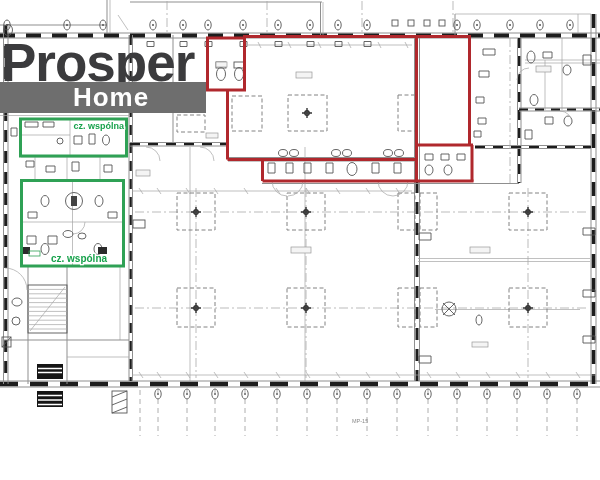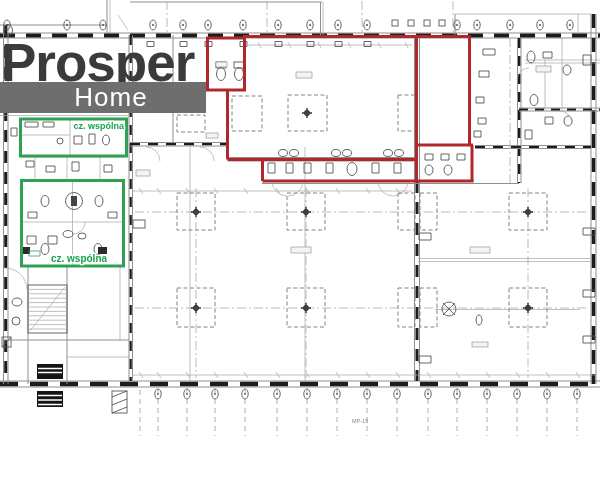--- a/index.html
+++ b/index.html
@@ -19,21 +19,21 @@
   .box {fill:#f4f4f4;stroke:#999;stroke-width:.7;}
   .cross{stroke:#333;stroke-width:1.4;fill:none;}
   .glabel{font:bold 9px "Liberation Sans",sans-serif;fill:#18a24c;stroke:#ffffff;stroke-width:2.5px;paint-order:stroke;}
   .glabel2{font:bold 10px "Liberation Sans",sans-serif;fill:#18a24c;stroke:#ffffff;stroke-width:2.5px;paint-order:stroke;}
   .tinytxt{font:5.5px "Liberation Sans",sans-serif;fill:#8a8a8a;}
   
   .prosper{position:absolute;left:1px;top:35px;font-size:53px;line-height:1.05;
            font-weight:600;color:#3b3b3d;letter-spacing:-1px;white-space:nowrap;}
   .banner{position:absolute;left:0;top:82px;width:206px;height:31px;background:#6e6e6e;
           display:flex;align-items:center;justify-content:center;}
-  .banner span{color:#ffffff;font-size:26px;font-weight:normal;letter-spacing:1px;margin-left:16px;}
+  .banner span{color:#ffffff;font-size:26px;font-weight:bold;letter-spacing:1px;margin-left:16px;}
 </style>
 </head>
 <body>
 
 <div id="root">
 
 <svg id="plan-svg" width="600" height="480" viewBox="0 0 600 480">
   <defs>
     <g id="anch">
       <ellipse cx="0" cy="0" rx="3.2" ry="5" class="fix"></ellipse>

